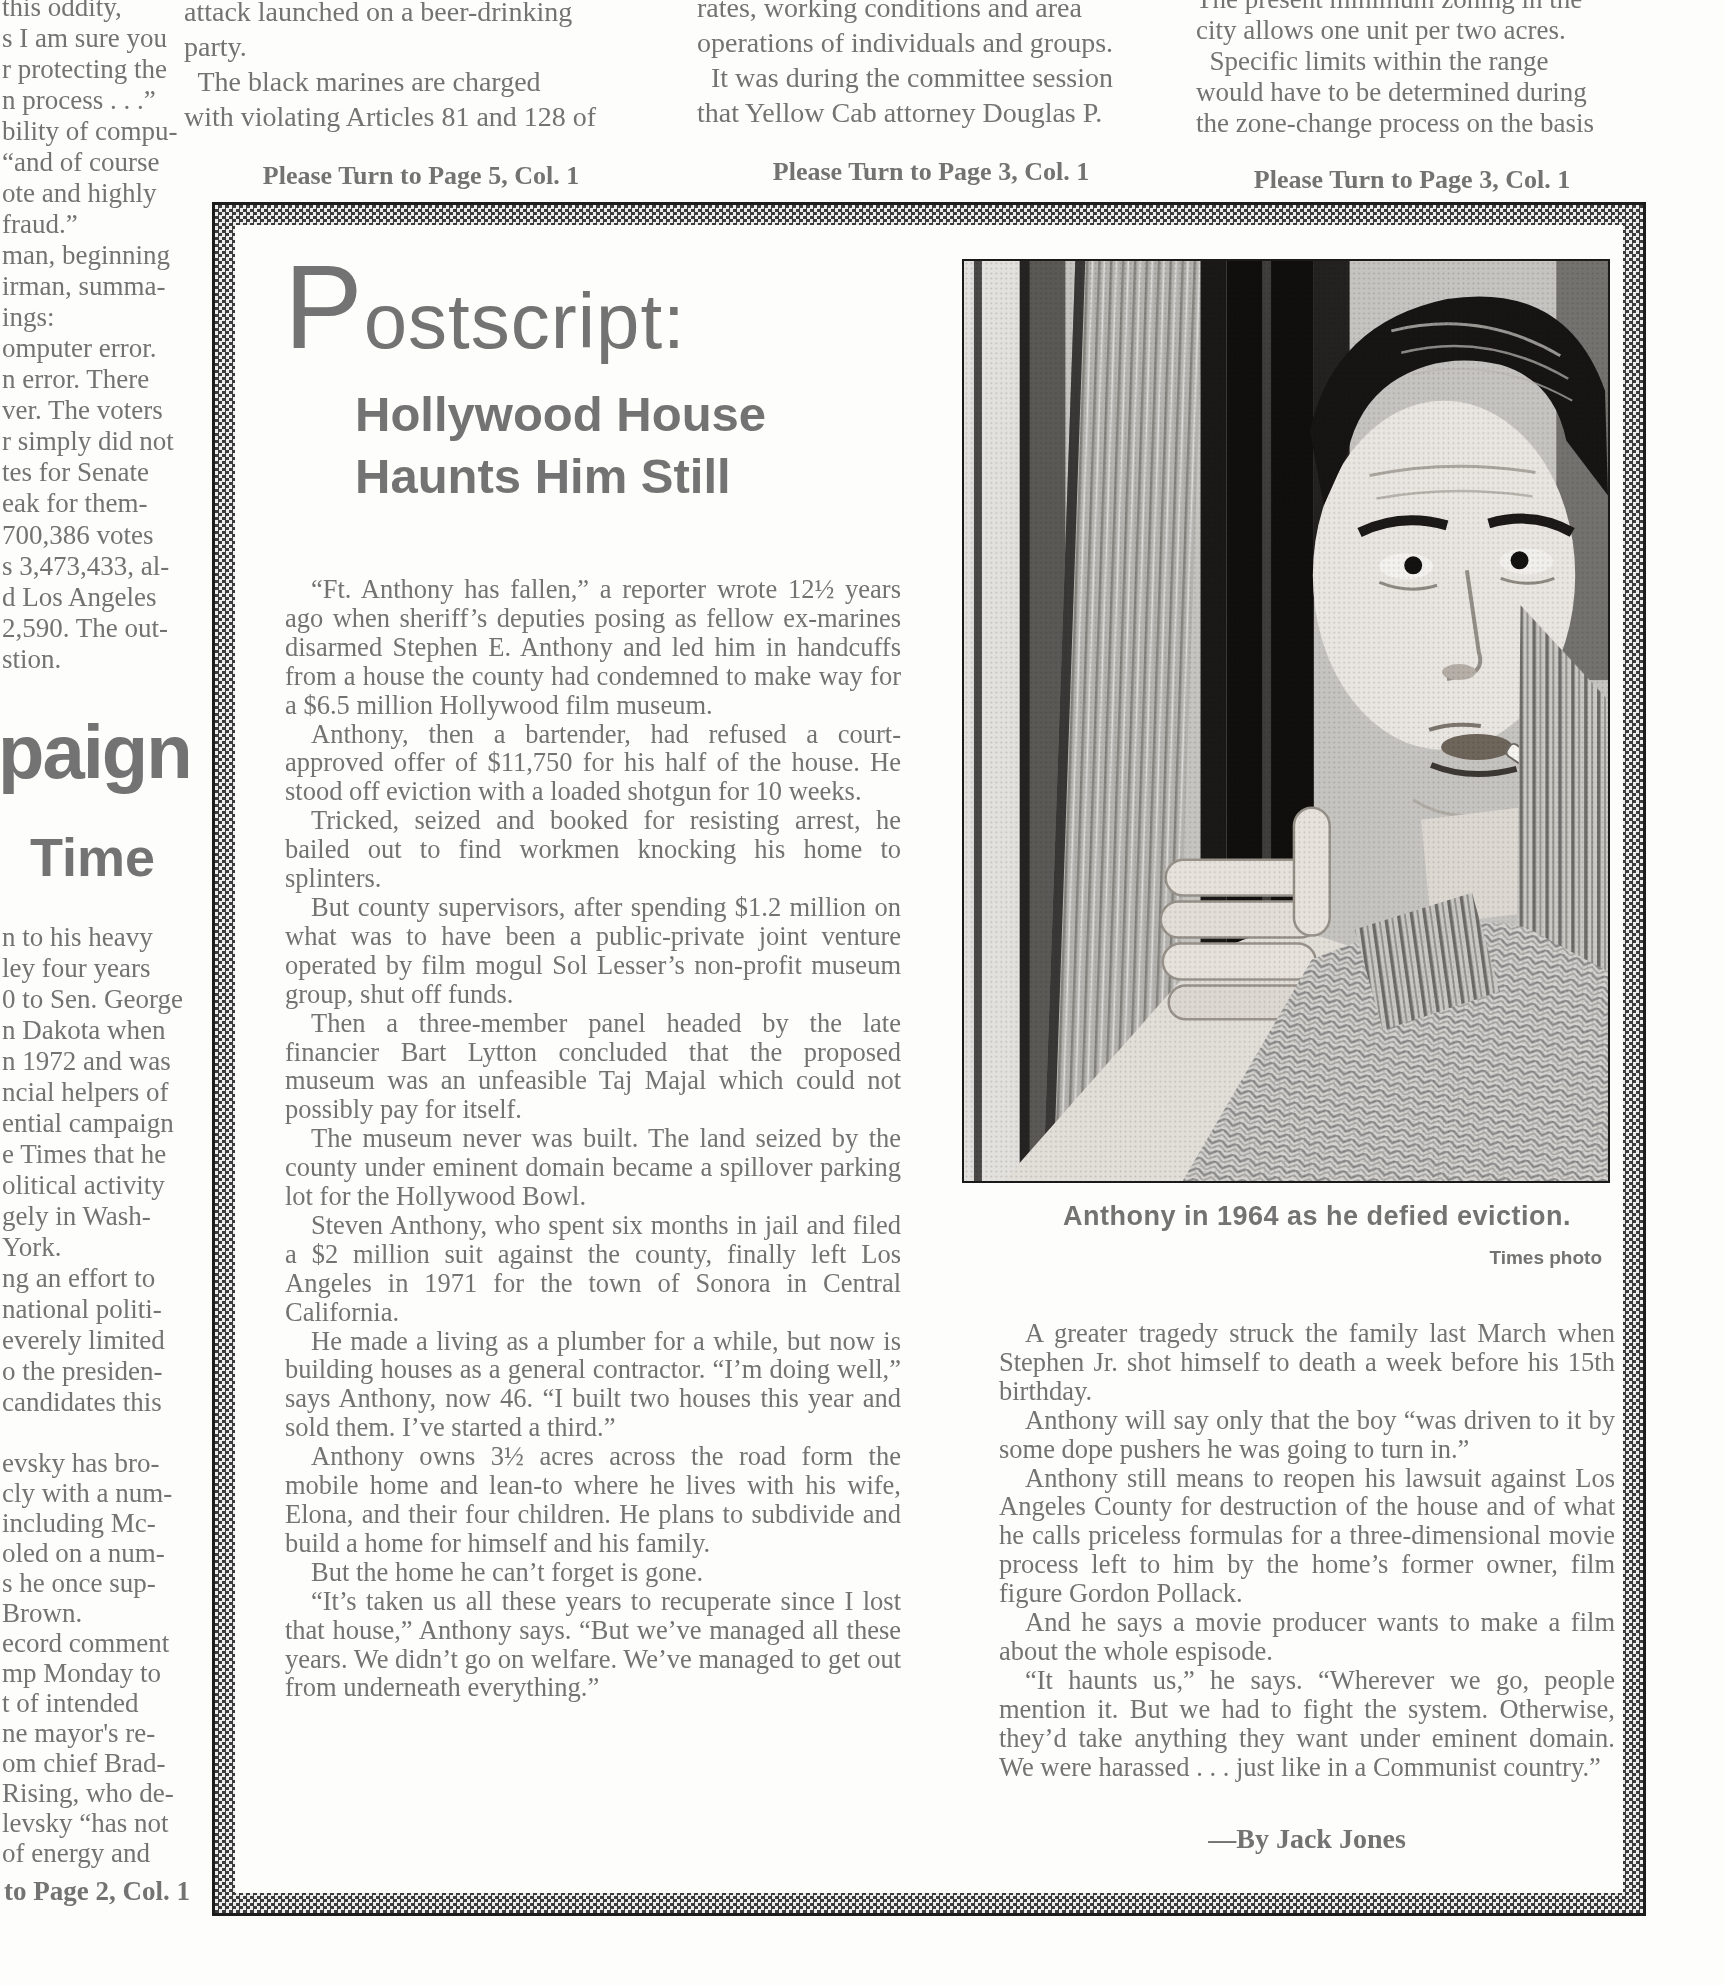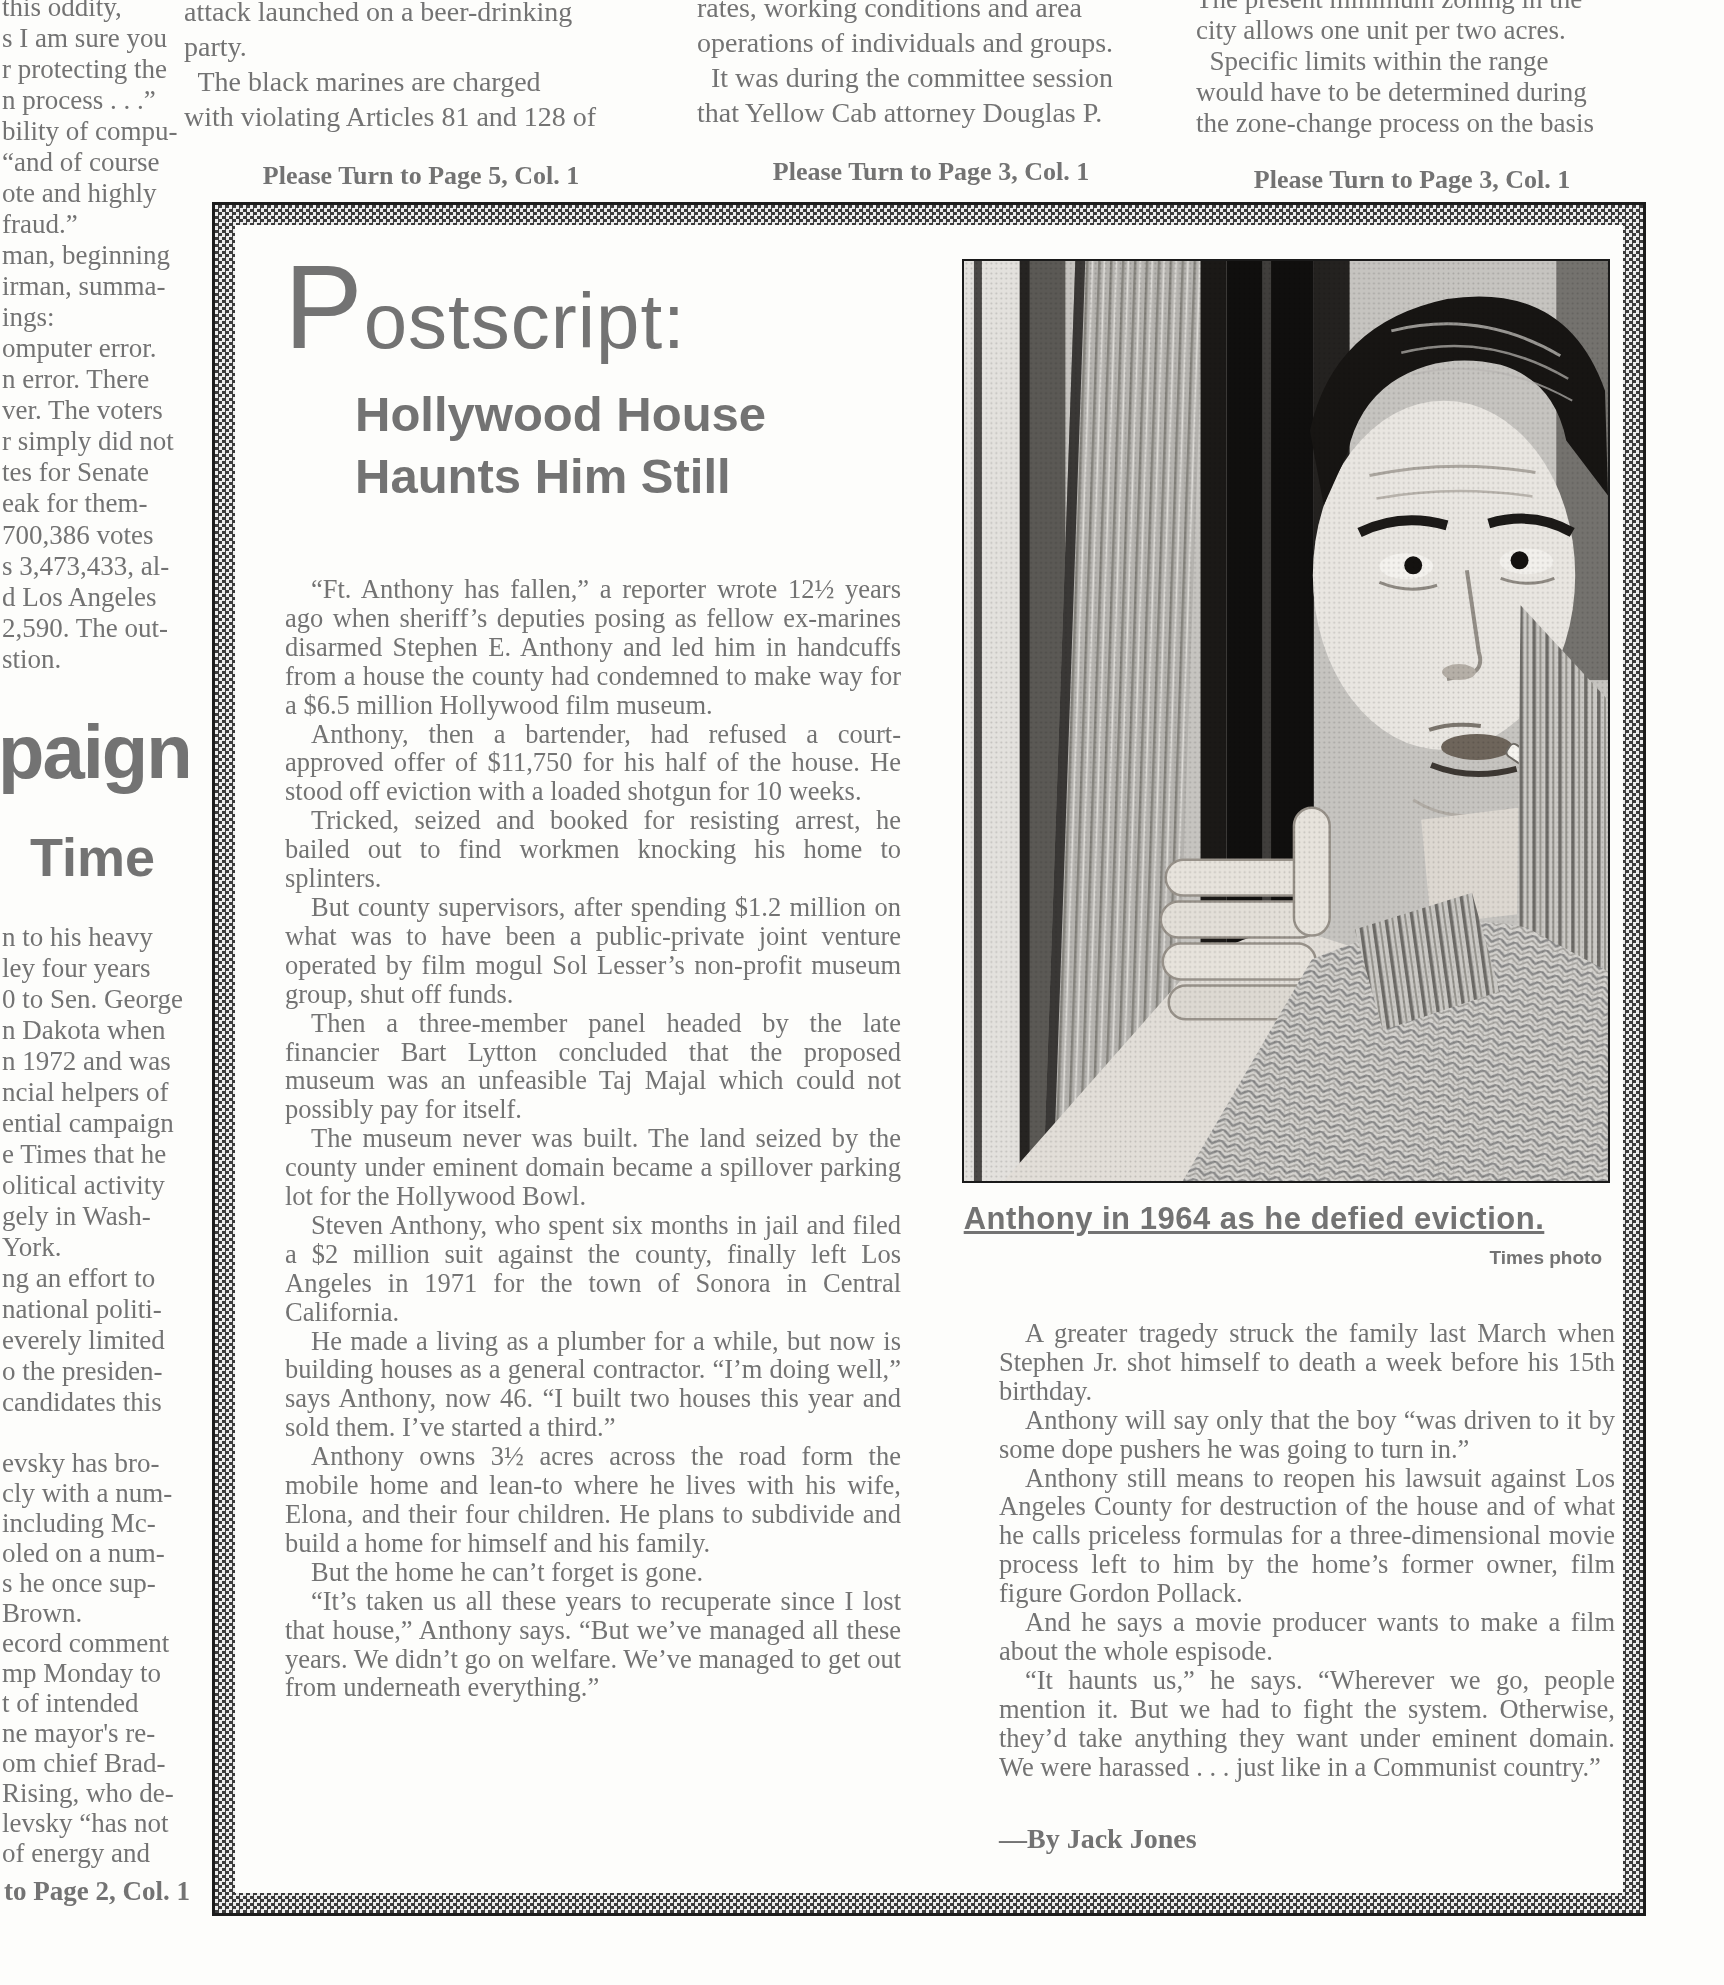--- a/index.html
+++ b/index.html
@@ -35,30 +35,30 @@
 
   .kicker{position:absolute;left:49px;top:16px;font-family:"Liberation Sans",sans-serif;
           font-weight:400;font-size:78px;letter-spacing:1px;line-height:1.12;}
   .kicker::first-letter{font-size:118px;}
   .headline{position:absolute;left:120px;top:158px;margin:0;
             font-family:"Liberation Sans",sans-serif;font-weight:bold;
             font-size:49px;line-height:62px;letter-spacing:0;}
   .photo{position:absolute;left:727px;top:34px;width:648px;height:924px;
          border:2px solid #1a1a1a;box-sizing:border-box;background:#cfcfcf;}
   .photo svg{display:block;width:100%;height:100%;}
-  .caption{position:absolute;left:695px;top:976px;width:648px;text-align:center;
-           font-family:"Liberation Sans",sans-serif;font-weight:600;font-size:31px;letter-spacing:.5px;text-decoration:underline;}
+  .caption{position:absolute;left:758px;top:976px;width:648px;text-align:center;
+           font-family:"Liberation Sans",sans-serif;font-weight:600;font-size:27px;letter-spacing:.5px;}
   .credit{position:absolute;left:727px;top:1022px;width:640px;text-align:right;
           font-family:"Liberation Sans",sans-serif;font-weight:bold;font-size:19px;}
 
   .bodycol{position:absolute;width:616px;}
   .bodycol p{margin:0;text-align:justify;text-indent:26px;font-size:26.5px;line-height:28.9px;}
   .bc-left{left:50px;top:350px;}
   .bc-right{left:764px;top:1094px;}
-  .byline{position:absolute;left:764px;top:1598px;width:616px;text-align:left;
+  .byline{position:absolute;left:764px;top:1598px;width:616px;text-align:center;
           font-weight:bold;font-size:28px;}
 </style>
 </head>
 <body>
 
 <div class="page">
 
   <div class="col1seg" style="top:-8px">
       <div class="ln">this oddity,</div>
       <div class="ln">s I am sure you</div>

